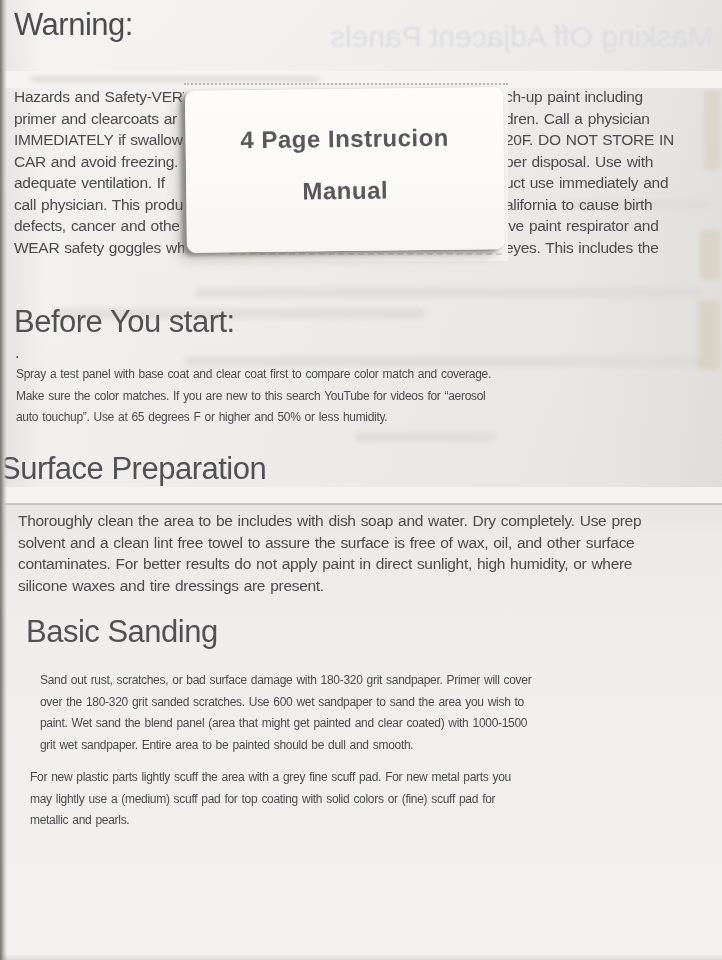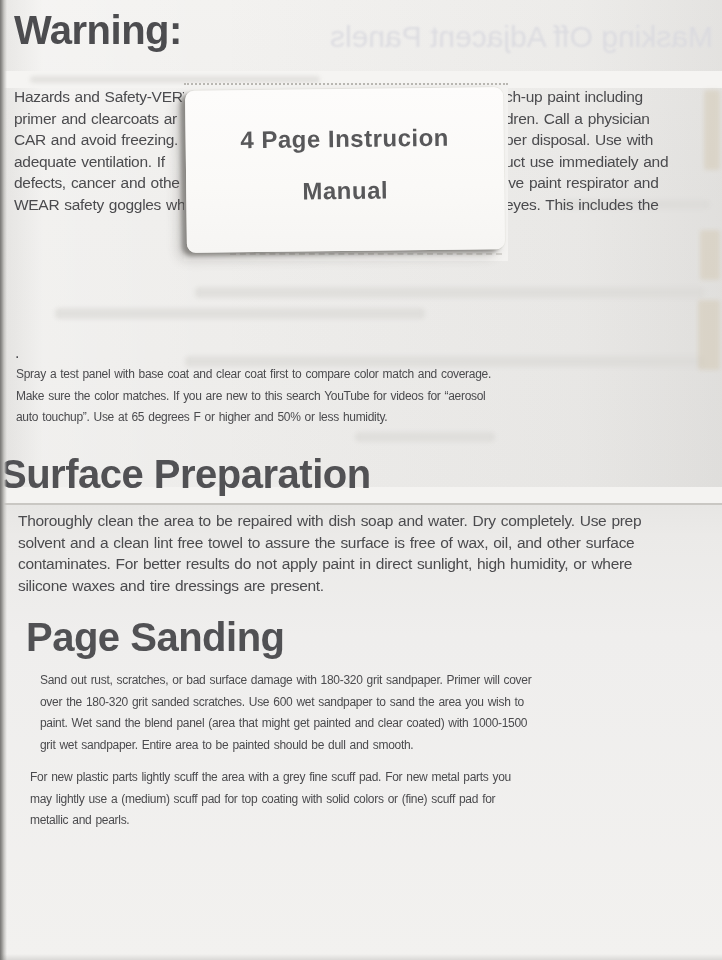--- a/index.html
+++ b/index.html
@@ -26,21 +26,21 @@
   .band-top{position:absolute;left:0;top:71px;width:722px;height:17px;background:#f5f4f2;filter:blur(0.5px);}
 
   
   .ghost-heading{position:absolute;left:315px;top:20px;width:398px;
     font-size:30px;color:#d9d9df;transform:scaleX(-1);filter:blur(1.2px);
     white-space:nowrap;opacity:.85;}
   .gbar{position:absolute;background:#dbdad7;border-radius:4px;filter:blur(2px);opacity:.7;}
   .tanbar{position:absolute;background:#d2c6ae;border-radius:3px;filter:blur(2px);opacity:.45;}
 
   
-  .heading{position:absolute;font-size:40px;line-height:1.1;color:#515154;letter-spacing:-0.5px;font-weight:bold;}
+  .heading{position:absolute;font-size:31px;line-height:1.1;color:#515154;letter-spacing:-0.5px;}
   .body-text{position:absolute;font-size:12px;line-height:21.5px;color:#4b4b4e;
     letter-spacing:-0.3px;word-spacing:1px;white-space:pre-line;}
   .warning-lines{position:absolute;left:14px;top:86px;width:680px;}
   .wline{position:relative;height:21.5px;line-height:21.5px;font-size:15.5px;color:#4b4b4e;
     letter-spacing:-0.3px;word-spacing:1px;white-space:nowrap;}
   .wline .right{position:absolute;left:491px;top:0;}
   .stray-dot{position:absolute;left:15px;top:344px;font-size:16px;color:#4b4b4e;}
   .it{}
 
   
@@ -81,47 +81,50 @@
   <div class="tanbar" style="left:698px;top:300px;width:22px;height:70px"></div>
 
   <div class="sheet-highlight"></div>
   <div class="sheet-lower"></div>
 
   <div class="heading" style="left:14px;top:8px;color:#4c4c4f">Warning:</div>
 
   <div class="warning-lines">
     <div class="wline"><span>Hazards and Safety-VERY</span><span class="right">ch-up paint including</span></div>
     <div class="wline"><span>primer and clearcoats ar</span><span class="right">dren. Call a physician</span></div>
+    <div class="wline"><span>IMMEDIATELY if swallow</span><span class="right">20F. DO NOT STORE IN</span></div>
     <div class="wline"><span>CAR and avoid freezing.</span><span class="right">per disposal. Use with</span></div>
     <div class="wline"><span>adequate ventilation. If</span><span class="right">uct use immediately and</span></div>
+    <div class="wline"><span>call physician. This produ</span><span class="right">alifornia to cause birth</span></div>
     <div class="wline"><span>defects, cancer and othe</span><span class="right">ive paint respirator and</span></div>
     <div class="wline"><span>WEAR safety goggles wh</span><span class="right">eyes. This includes the</span></div>
   </div>
 
   <div class="label-backing"></div>
   <div class="label-dash-bottom"></div>
   <div class="sticker">
     <div class="l1">4 Page Instrucion</div>
     <div class="l2">Manual</div>
   </div>
 
+  <div class="heading" style="left:14px;top:305px">Before You start:</div>
   <div class="stray-dot">.</div>
   <div class="body-text" style="left:16px;top:364px;width:700px">Spray a test panel with base coat and clear coat first to compare color match and coverage.
 Make sure the color matches.  If you are new to this search YouTube for videos for “aerosol
 auto touchup”.  Use at 65 degrees F or higher and 50% or less humidity.</div>
 
   <div class="heading" style="left:0;top:452px">Surface Preparation</div>
   <div style="position:absolute;left:18px;top:510px;width:700px">
-    <div class="wline"><span>Thoroughly clean the area to be repaired with dish soap and water.  </span><span class="it">Dry completely. Use prep</span></div>
+    <div class="wline"><span>Thoroughly clean the area to be includes with dish soap and water.  </span><span class="it">Dry completely. Use prep</span></div>
     <div class="wline"><span>solvent and a clean lint free towel to assure the surface is free of wax, oil, and other </span><span class="it">surface</span></div>
     <div class="wline"><span>contaminates. For better results do not apply paint in direct sunlight, high humidity, or </span><span class="it">where</span></div>
     <div class="wline"><span>silicone waxes and tire dressings are present.</span><span class="it"></span></div>
   </div>
 
-  <div class="heading" style="left:26px;top:615px">Page Sanding</div>
+  <div class="heading" style="left:26px;top:615px">Basic Sanding</div>
   <div class="body-text" style="left:40px;top:670px;width:690px">Sand out rust, scratches, or bad surface damage with 180-320 grit sandpaper. Primer will cover
 over the 180-320 grit sanded scratches. Use 600 wet sandpaper to sand the area you wish to
 paint. Wet sand the blend panel (area that might get painted and clear coated) with 1000-1500
 grit wet sandpaper. Entire area to be painted should be dull and smooth.</div>
   <div class="body-text" style="left:30px;top:767px;width:690px">For new plastic parts lightly scuff the area with a grey fine scuff pad. For new metal parts you
 may lightly use a (medium) scuff pad for top coating with solid colors or (fine) scuff pad for
 metallic and pearls.</div>
 
   <div class="edge-left"></div>
   <div class="edge-bottom"></div>

